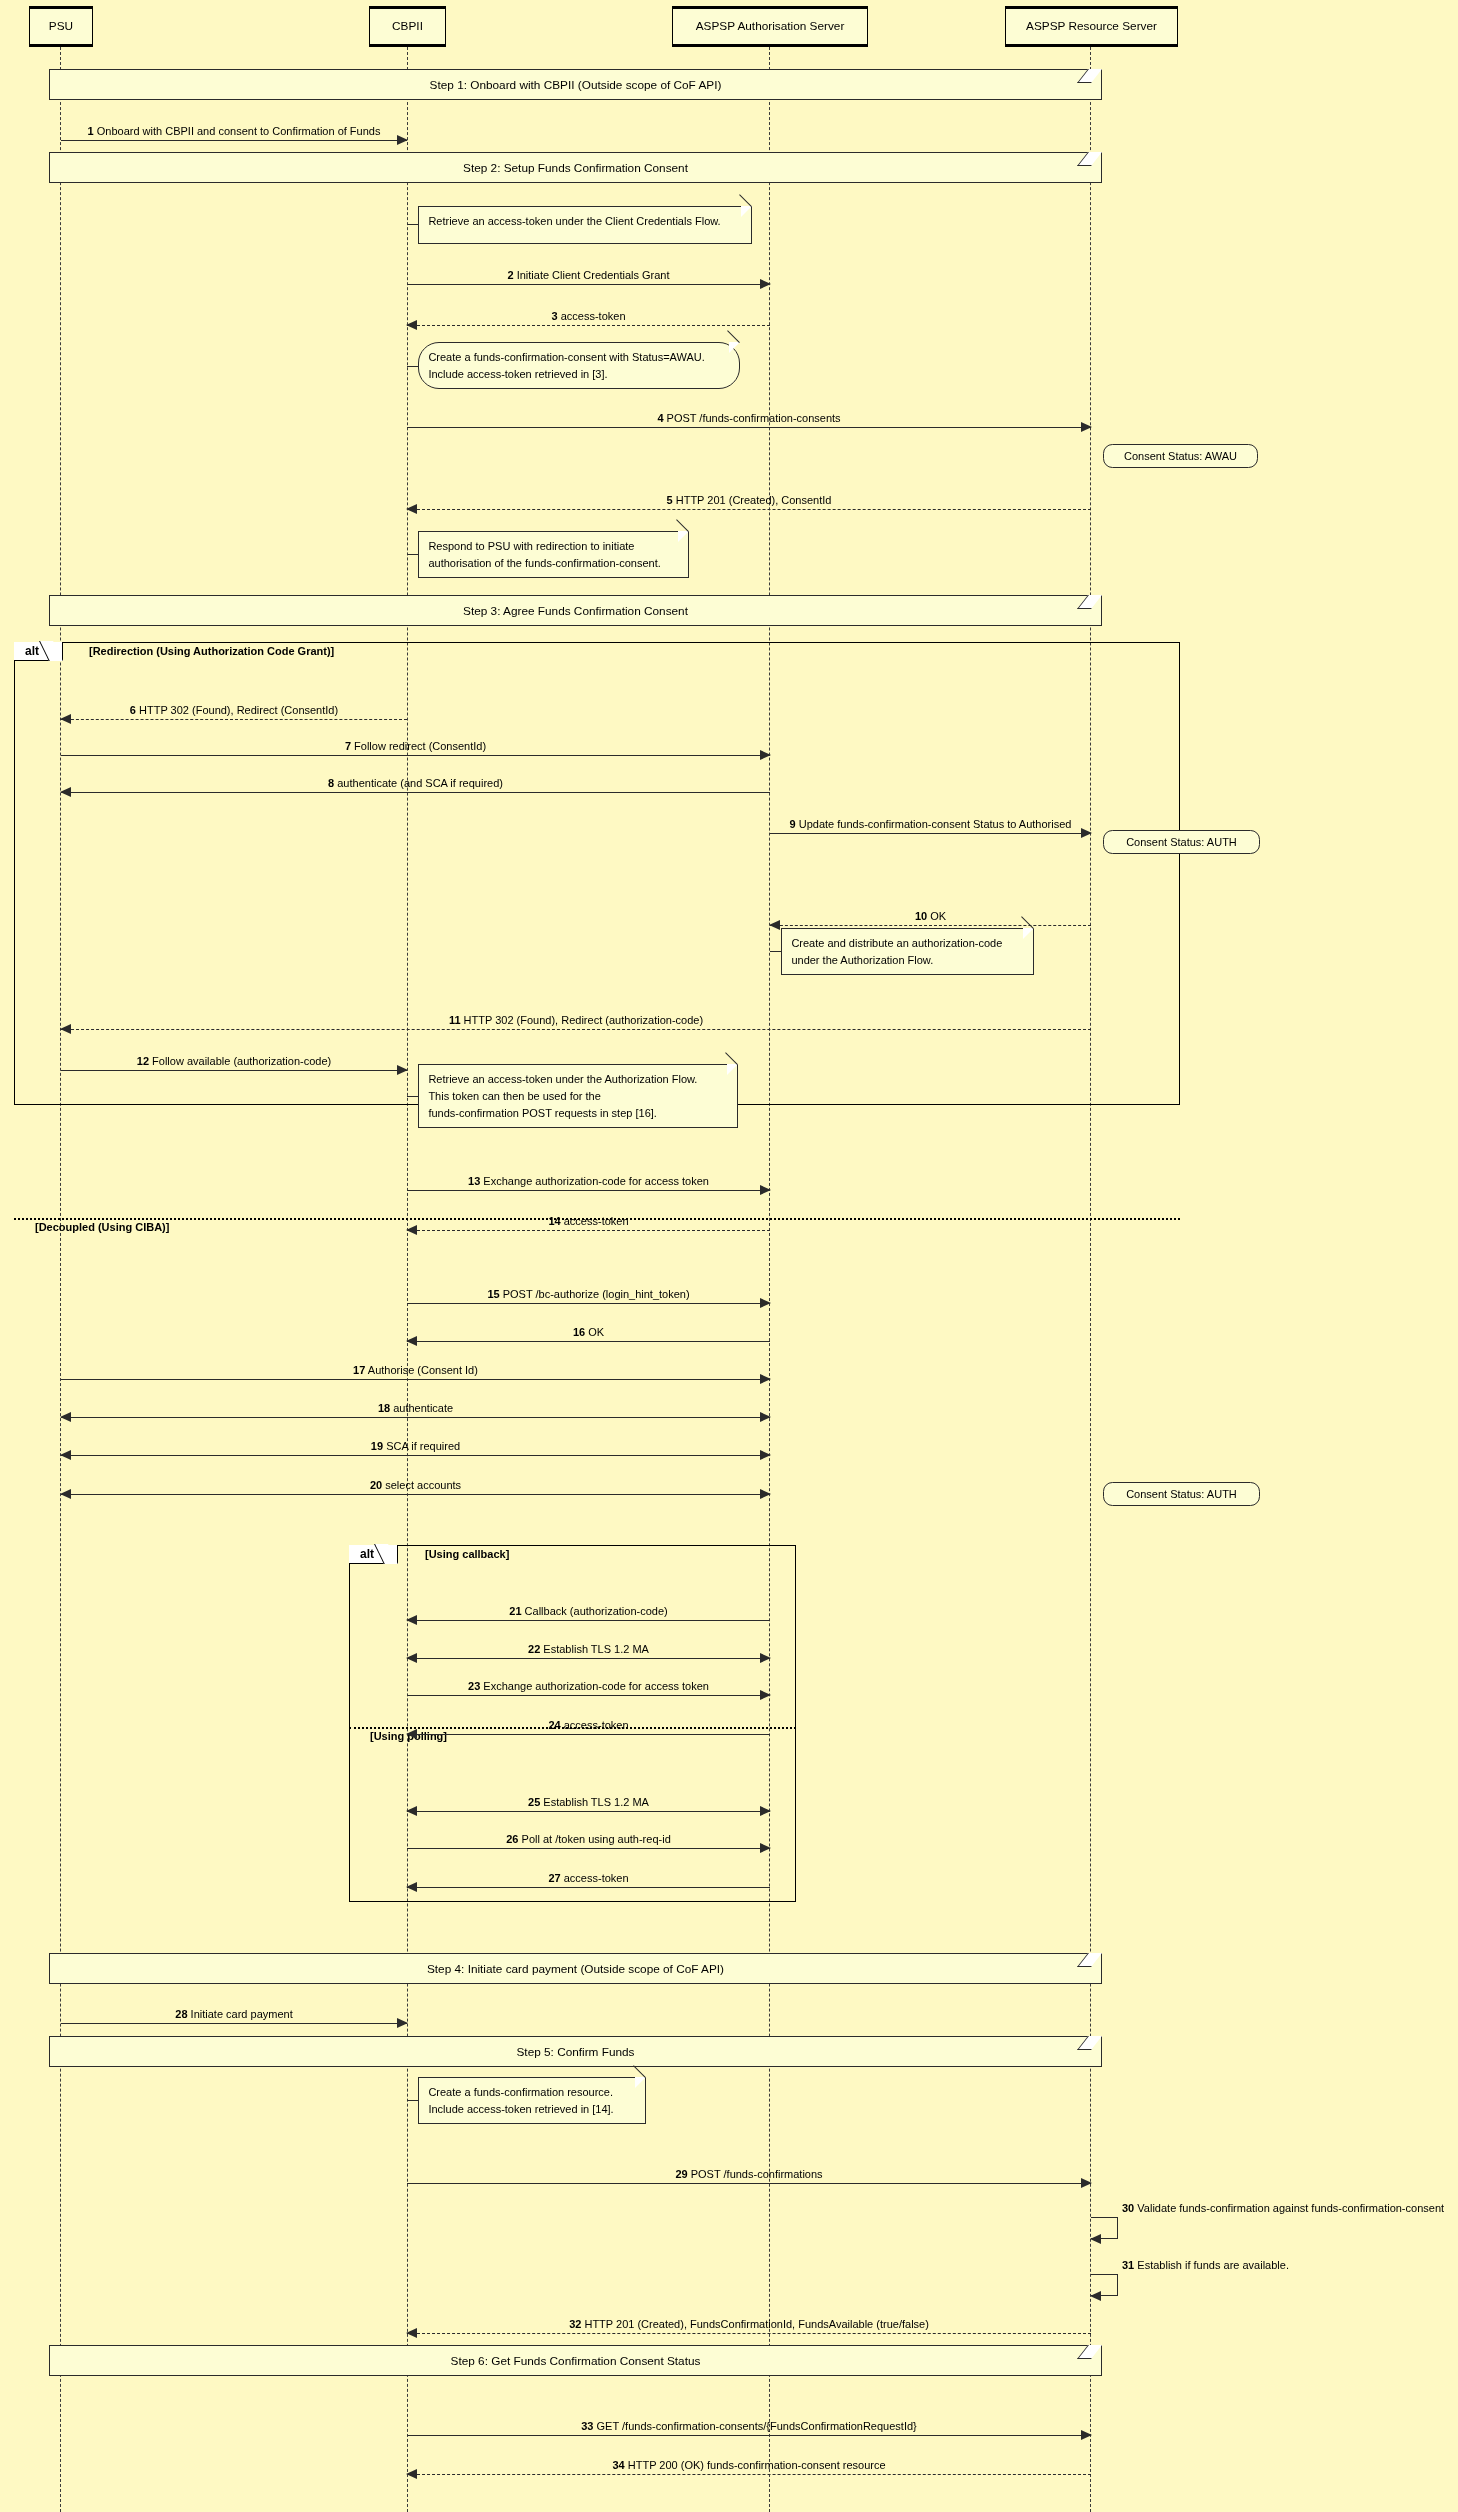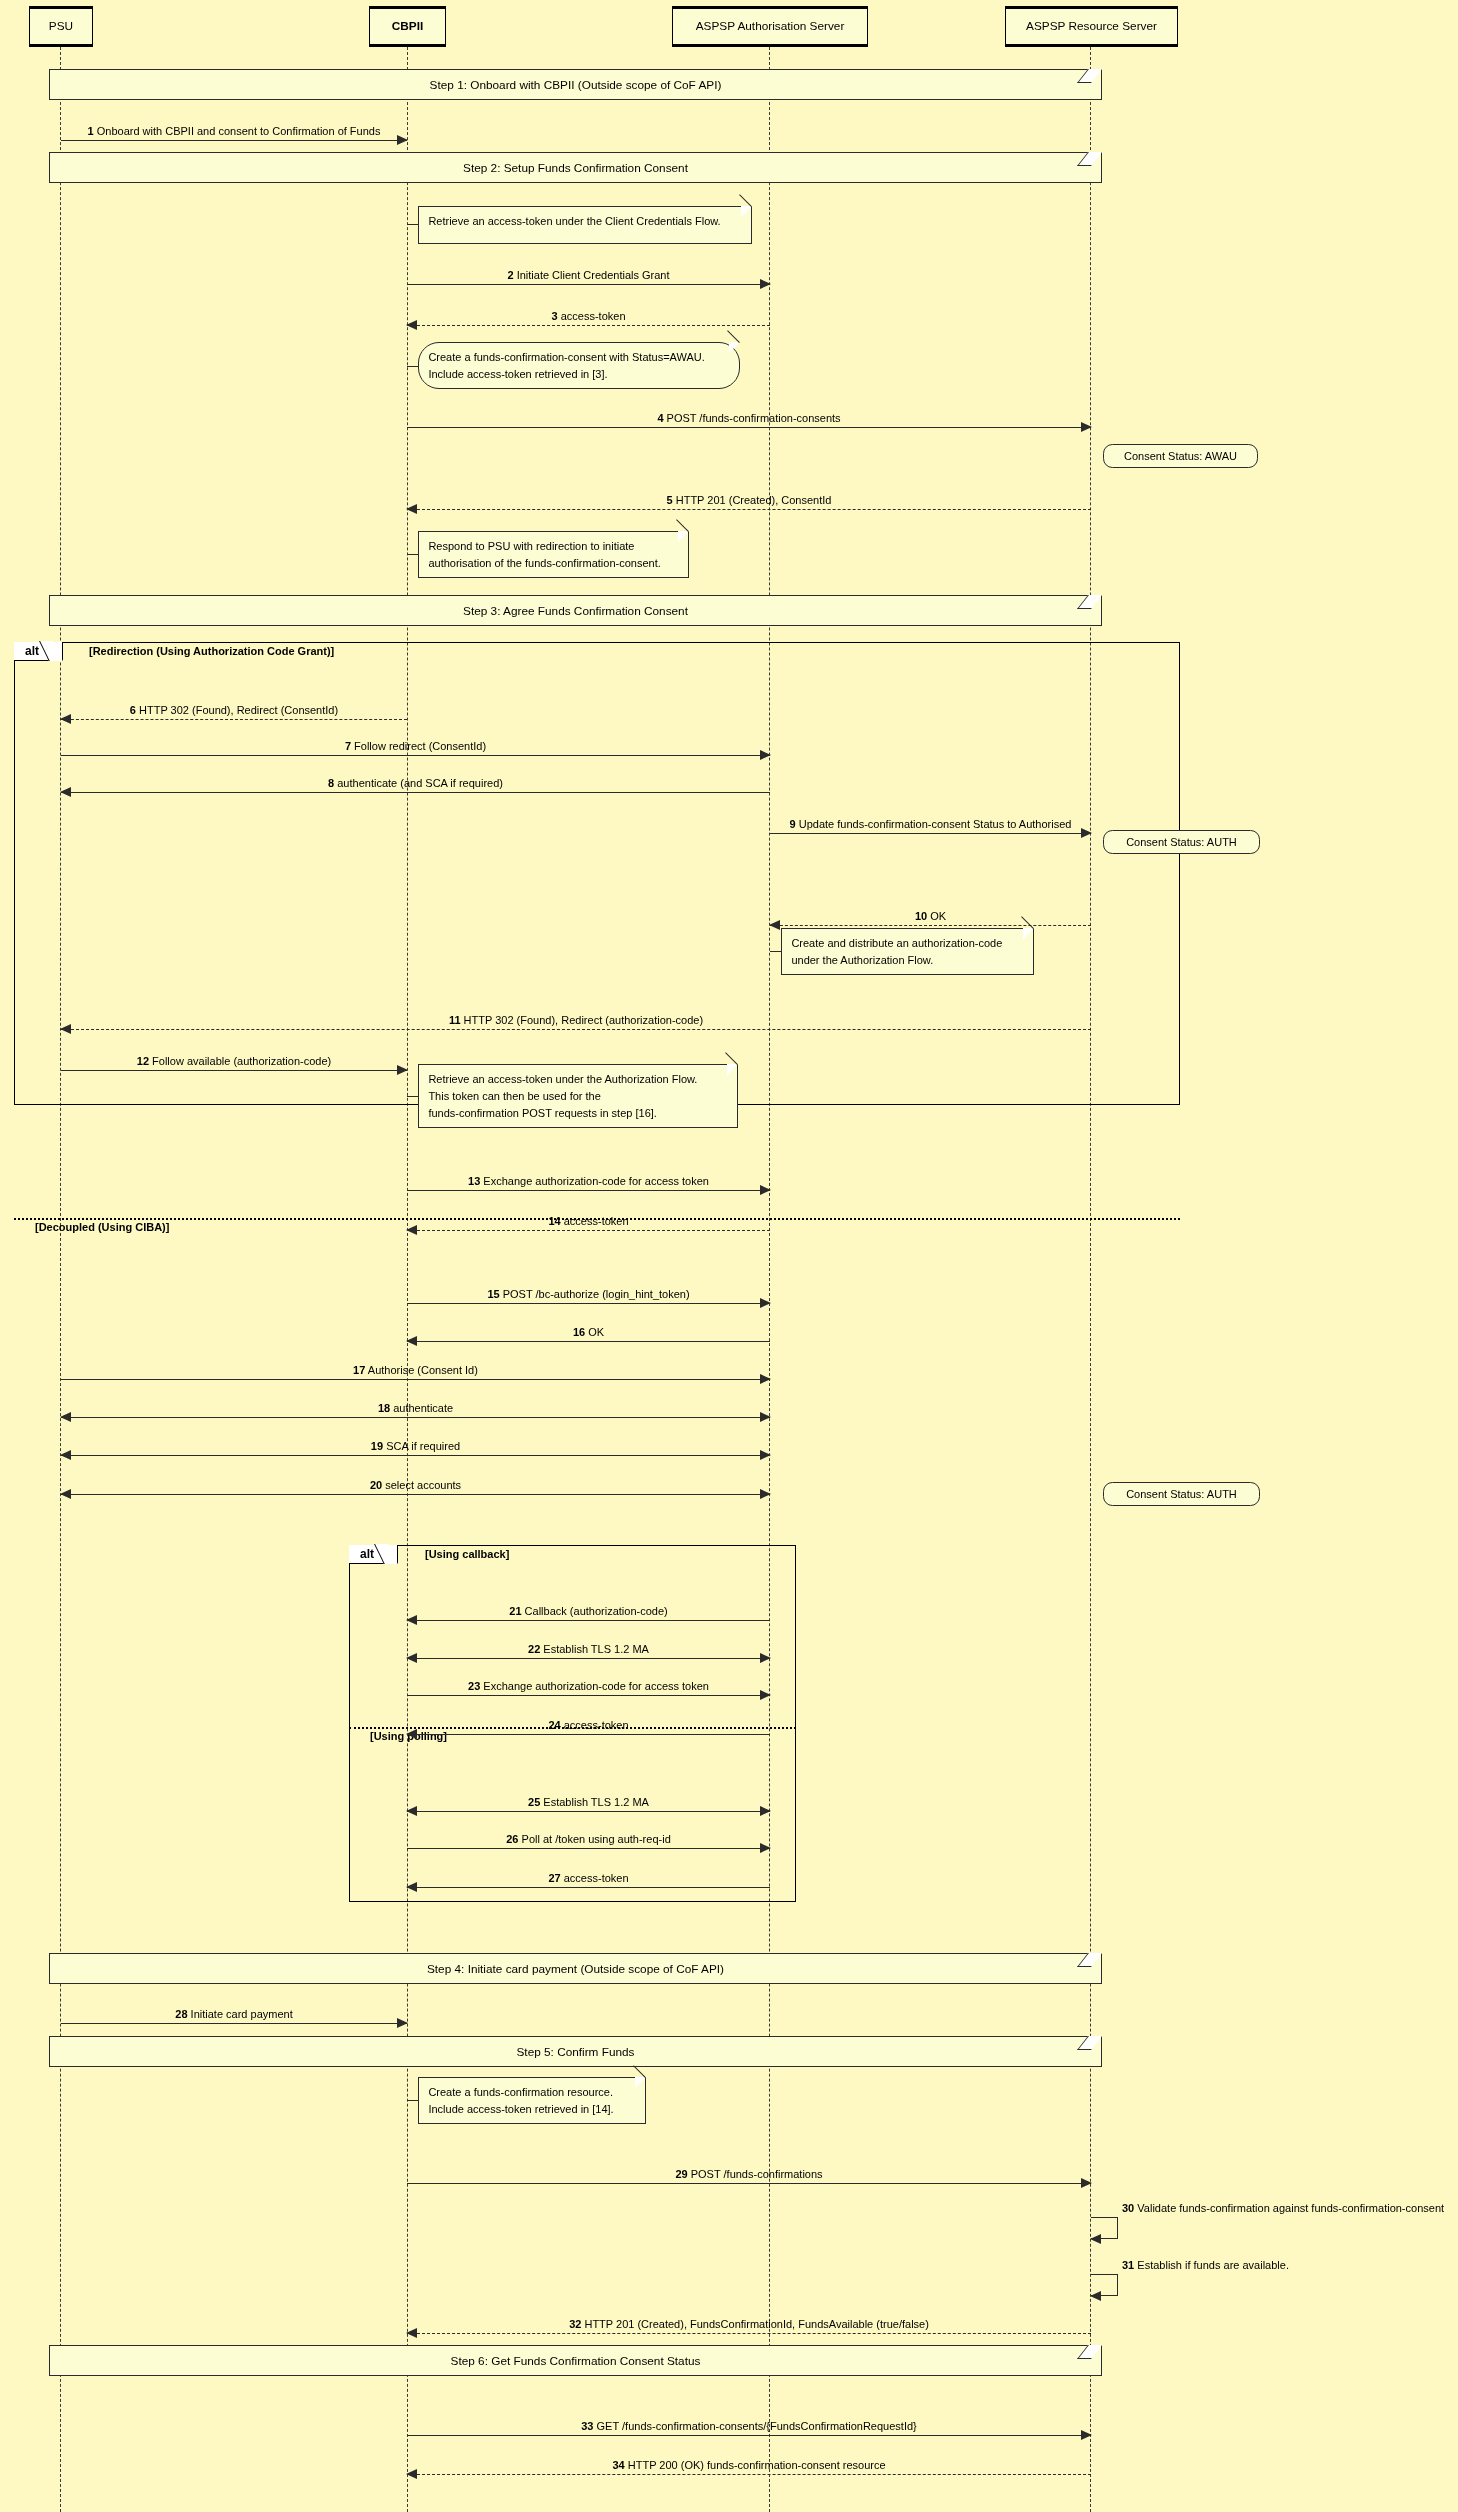--- a/index.html
+++ b/index.html
@@ -270,21 +270,21 @@
   .selfmsg .label .num { font-weight: bold; }
 </style>
 </head>
 <body>
 
 <div id="diagram">
     <div class="participant" style="left: 29px; top: 6.3px; width: 64px; height: 41px;">
       <div>PSU</div>
     </div>
     <div class="lifeline" style="left: 60px; top: 47px; height: 2465px;"></div>
-    <div class="participant" style="left: 369px; top: 6.3px; width: 77px; height: 41px; font-weight: bold;">
+    <div class="participant" style="left: 369px; top: 6.3px; width: 77px; height: 41px;">
       <div>CBPII</div>
     </div>
     <div class="lifeline" style="left: 407px; top: 47px; height: 2465px;"></div>
     <div class="participant" style="left: 672px; top: 6.3px; width: 196px; height: 41px;">
       <div>ASPSP Authorisation Server</div>
     </div>
     <div class="lifeline" style="left: 769px; top: 47px; height: 2465px;"></div>
     <div class="participant" style="left: 1005px; top: 6.3px; width: 173px; height: 41px;">
       <div>ASPSP Resource Server</div>
     </div>

